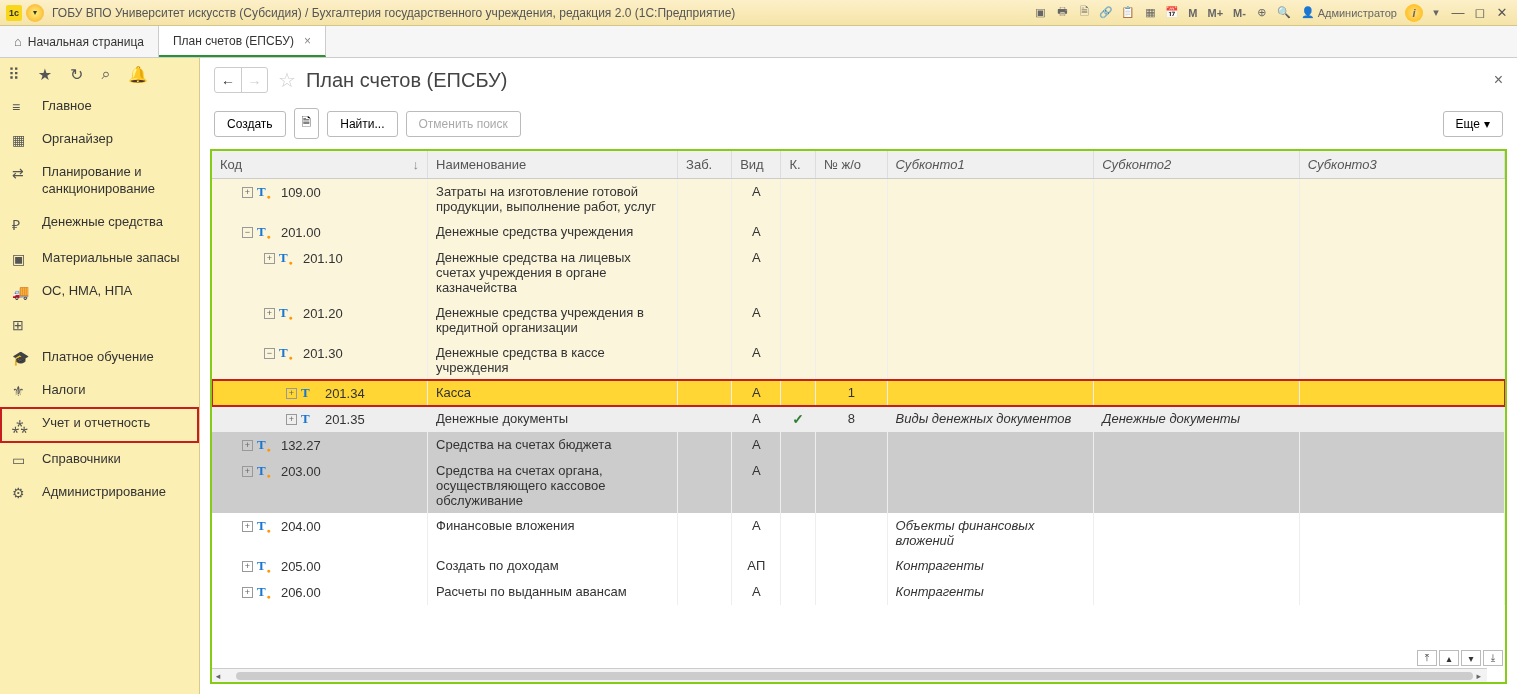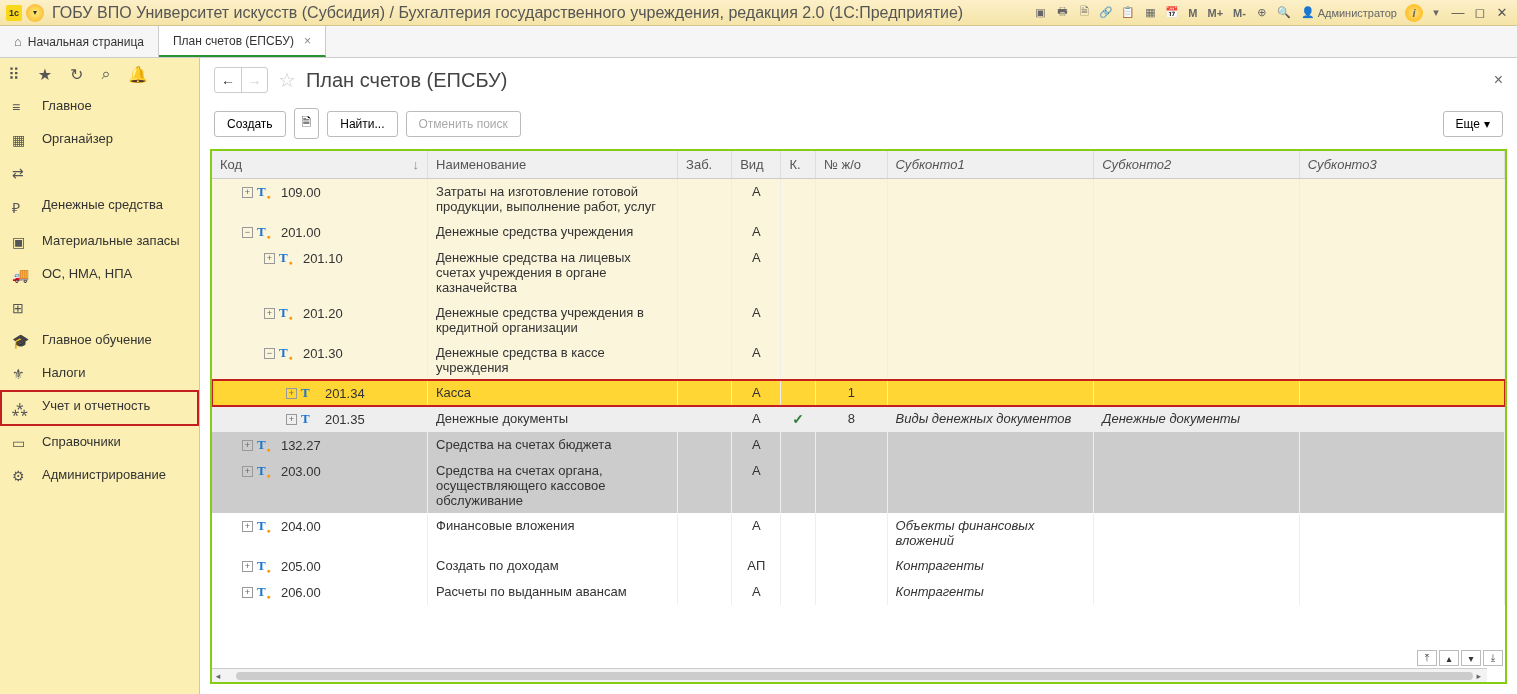--- a/index.html
+++ b/index.html
@@ -2,21 +2,21 @@
 <html><head>
 <meta charset="utf-8">
 <style>
   * { box-sizing: border-box; margin: 0; padding: 0; }
   body { font-family: Arial, sans-serif; font-size: 12px; background: #fff; color: #333; width: 1517px; height: 694px; overflow: hidden; }
   
   
   .titlebar { height: 26px; background: linear-gradient(#fdf0c8, #f5e4a8); display: flex; align-items: center; padding: 0 6px; border-bottom: 1px solid #d4c58a; }
   .titlebar .logo { width: 16px; height: 16px; background: #f9d71c; border-radius: 2px; margin-right: 4px; font-size: 9px; text-align: center; line-height: 16px; font-weight: bold; }
   .titlebar .dropdown-btn { width: 18px; height: 18px; background: radial-gradient(#fff176, #f9a825); border-radius: 50%; margin-right: 8px; display: flex; align-items: center; justify-content: center; font-size: 8px; }
-  .titlebar .title-text { flex: 1; color: #555; font-size: 16px; }
+  .titlebar .title-text { flex: 1; color: #555; font-size: 12px; }
   .titlebar .right-icons { display: flex; gap: 4px; align-items: center; }
   .titlebar .right-icons > * { width: 18px; height: 18px; display: flex; align-items: center; justify-content: center; font-size: 11px; color: #666; cursor: pointer; }
   .titlebar .m-btn { width: auto; padding: 0 3px; font-weight: bold; }
   .titlebar .user { width: auto; padding: 0 4px; display: flex; align-items: center; gap: 3px; }
   .titlebar .win-btn { font-size: 13px; color: #555; }
   .info-circle { width: 16px; height: 16px; background: radial-gradient(#ffe082, #ffb300); border-radius: 50%; font-style: italic; font-weight: bold; font-size: 10px; line-height: 16px; text-align: center; }
 
   
   .tabbar { height: 32px; background: #f6f6f6; display: flex; border-bottom: 1px solid #ccc; }
   .tab { display: flex; align-items: center; padding: 0 14px; border-right: 1px solid #ccc; cursor: pointer; gap: 6px; }
@@ -142,39 +142,40 @@
         <div class="sidebar-item">
           <span class="icon">≡</span>
           <span class="label">Главное</span>
         </div>
         <div class="sidebar-item">
           <span class="icon">▦</span>
           <span class="label">Органайзер</span>
         </div>
         <div class="sidebar-item">
           <span class="icon">⇄</span>
+          <span class="label">Планирование и санкционирование</span>
         </div>
         <div class="sidebar-item">
           <span class="icon">₽</span>
           <span class="label">Денежные средства</span>
         </div>
         <div class="sidebar-item">
           <span class="icon">▣</span>
           <span class="label">Материальные запасы</span>
         </div>
         <div class="sidebar-item">
           <span class="icon">🚚</span>
           <span class="label">ОС, НМА, НПА</span>
         </div>
         <div class="sidebar-item">
           <span class="icon">⊞</span>
         </div>
         <div class="sidebar-item">
           <span class="icon">🎓</span>
-          <span class="label">Главное обучение</span>
+          <span class="label">Платное обучение</span>
         </div>
         <div class="sidebar-item">
           <span class="icon">⚜</span>
           <span class="label">Налоги</span>
         </div>
         <div class="sidebar-item selected">
           <span class="icon">⁂</span>
           <span class="label">Учет и отчетность</span>
         </div>
         <div class="sidebar-item">

